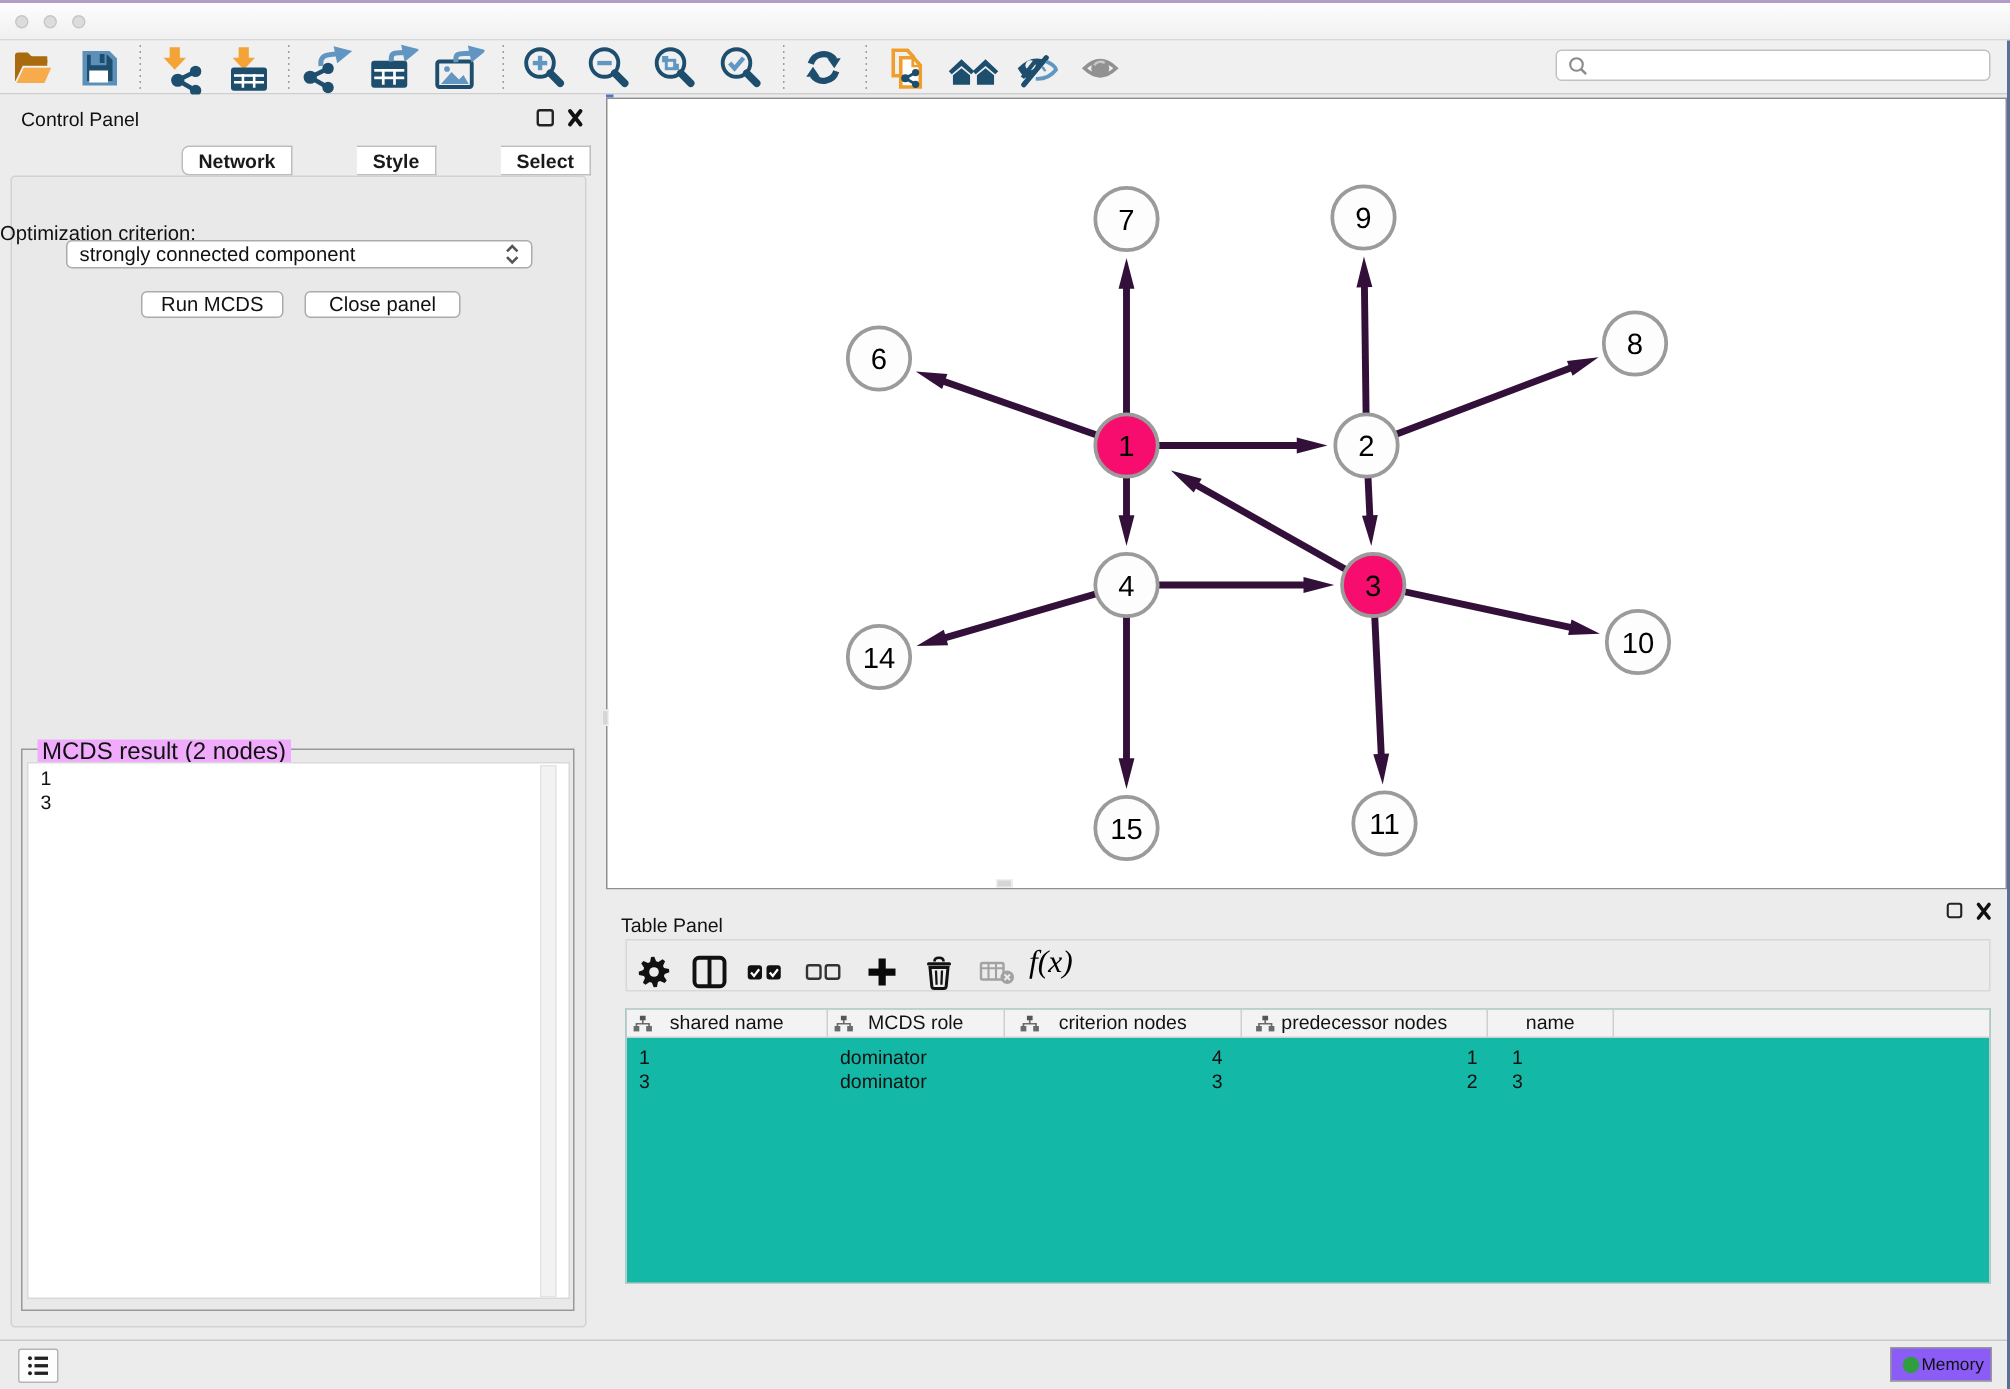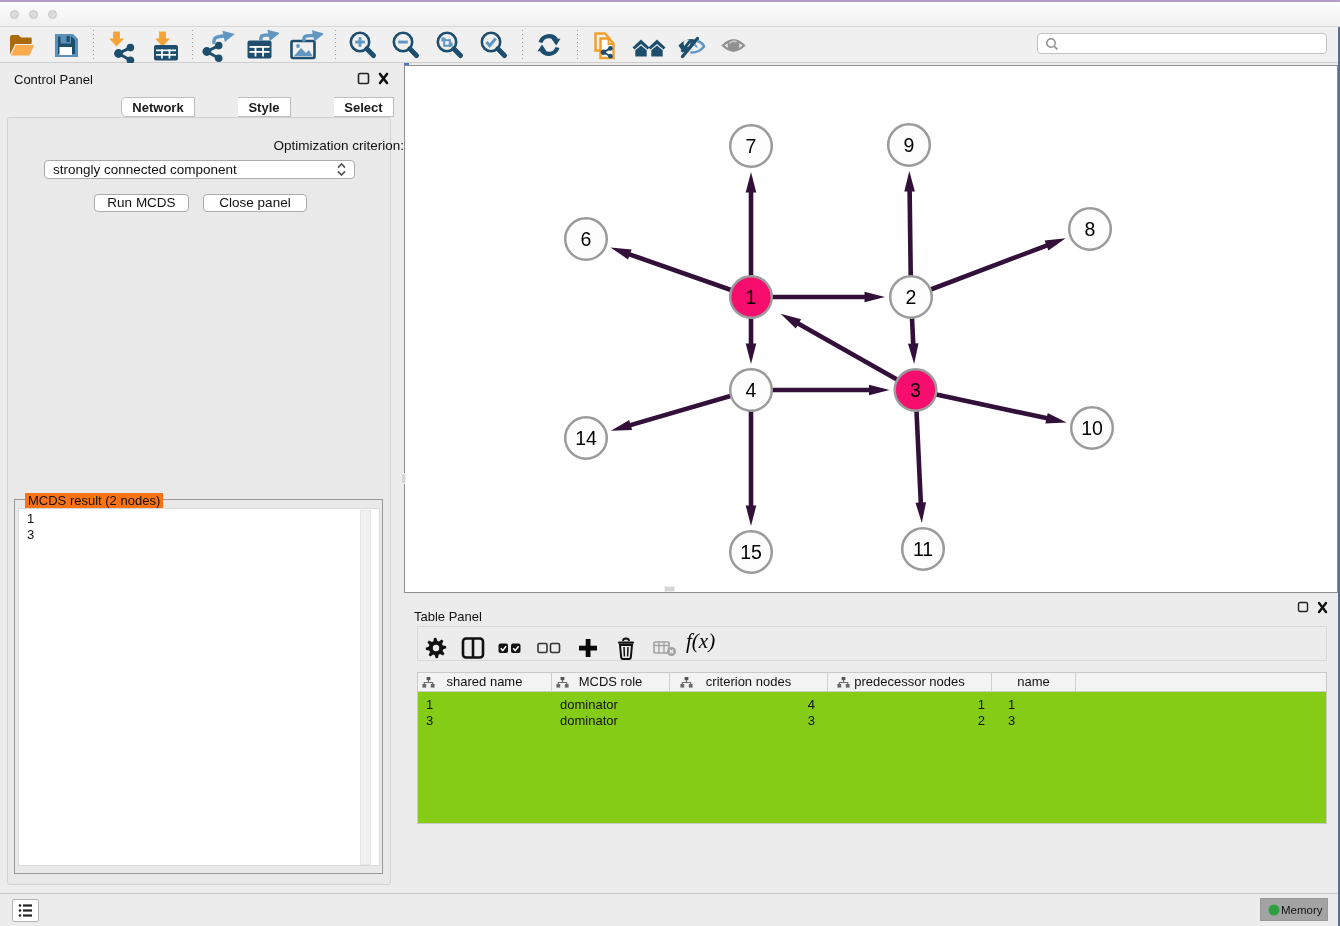--- a/index.html
+++ b/index.html
@@ -21,49 +21,49 @@
 
 #cpanel { left:0; top:63px; width:404px; height:830px; background:#ececec; }
 #cptitle { position:absolute; left:14px; top:9px; font-size:13px; color:#111; }
 .tabrow { position:absolute; display:flex; height:20px; }
 .tab { font-size:13px; font-weight:700; color:#1a1a1a; background:#fff; border:1px solid #bdbdbd; border-left:none; display:flex; align-items:center; justify-content:center;margin-left:43px; }
 .tab.first { border-left:1px solid #bdbdbd; border-radius:5px 0 0 5px; }
 .tab.last { border-radius:0 5px 5px 0; }
 .tab.seltab { background:#dedede; color:#cbcbcb; text-shadow:0 1px 0 #fafafa; }
 #cptabs { left:78px; top:34px; }
 #cpcontent { position:absolute; left:7px; top:54px; width:384px; height:768px; background:#e9e9e9; border:1px solid #d2d2d2; border-radius:3px; }
-#optlabel { position:absolute; left:0; top:75px; width:404px; text-align:right; font-size:13.5px; color:#111; }
+#optlabel { position:absolute; left:0; top:85px; width:404px; text-align:left; font-size:13.5px; color:#111; }
 #combo { position:absolute; left:44px; top:97px; width:311px; height:19px; background:#fff; border:1px solid #ababab; border-radius:4px; font-size:13.5px; color:#111; line-height:17px; padding-left:8px; }
 .btn { position:absolute; top:131px; height:18px; background:#fff; border:1px solid #ababab; border-radius:4px; font-size:13.5px; color:#111; text-align:center; line-height:16px; }
 #fieldset { position:absolute; left:14px; top:436px; width:369px; height:375px; border:1px solid #989898; }
-#fslegend { position:absolute; left:10px; top:-7px; background:#f97316; padding:0 3px; font-size:13px; color:#111;text-align:center; }
+#fslegend { position:absolute; left:10px; top:-7px; background:#f0abfc; padding:0 3px; font-size:16px; color:#111;text-align:center; }
 #fsinner { position:absolute; left:3px; top:8px; width:362px; height:358px; background:#fff; border:1px solid #d9d9d9; font-size:13px; color:#111; line-height:16px; padding:2px 0 0 8px; }
 #fsscroll { position:absolute; right:8px; top:1px; width:11px; height:355px; background:#f2f2f2; border:1px solid #e4e4e4; }
 
 
 #netwin { left:404px; top:65px; width:934px; height:528px; border:1px solid #8f8f8f; background:#fff; }
 #nettitle { position:absolute; left:0; top:0; width:100%; height:21px; background:linear-gradient(#f4f4f4,#d2d2d2); border-bottom:1px solid #9f9f9f; }
 #nettitle .t { position:absolute; width:100%; text-align:center; top:3px; font-size:13px; color:#111; }
 .mac { position:absolute; top:5px; width:11px; height:11px; border-radius:50%; }
 
 
 #tpanel { left:404px; top:593px; width:935px; height:300px; background:#ececec; }
 #tptitle { position:absolute; left:10px; top:16px; font-size:13px; color:#111; }
 #ttoolbar { position:absolute; left:13px; top:33px; width:910px; height:35px; border:1px solid #d8d8d8; background:#ececec; }
-#ttable { position:absolute; left:13px; top:79px; width:910px; height:152px; background:#84cc16; border:1px solid #c9c9c9; }
+#ttable { position:absolute; left:13px; top:79px; width:910px; height:184px; background:#14b8a6; border:1px solid #c9c9c9; }
 #thead { position:absolute; left:0; top:0; width:100%; height:19px; background:#f3f3f3; border-bottom:1px solid #cfcfcf; }
 .th { position:absolute; top:0; height:19px; border-right:1px solid #cfcfcf; font-size:13px; color:#111; text-align:center; line-height:18px; }
 .trow { position:absolute; font-size:13px; color:#111; height:16px; line-height:16px; }
 #ttabs { left:694px; top:865px; }
 .tab2 { font-size:13px; font-weight:700; }
 
 
 #statusbar { left:0; top:893px; width:1340px; height:33px; background:#ececec; border-top:1px solid #c9c9c9; }
 #listbtn { position:absolute; left:12px; top:5px; width:27px; height:23px; background:#fdfdfd; border:1px solid #b5b5b5; border-radius:2px; }
-#membtn { position:absolute; left:1260px; top:4px; width:68px; height:23px; background:#a3a3a3; border:1px solid #989898; font-size:11.5px; color:#111; }
+#membtn { position:absolute; left:1260px; top:4px; width:68px; height:23px; background:#8b5cf6; border:1px solid #989898; font-size:11.5px; color:#111; }
 #rightedge { left:1338px; top:27px; width:2px; height:899px; background:#5a6f96; }
 </style></head>
 <body>
 <div class="abs" id="purple"></div>
 <div class="abs" id="titlebar">
   <div class="tl" style="left:10px"></div>
   <div class="tl" style="left:29px"></div>
   <div class="tl" style="left:48px"></div>
 </div>
 

